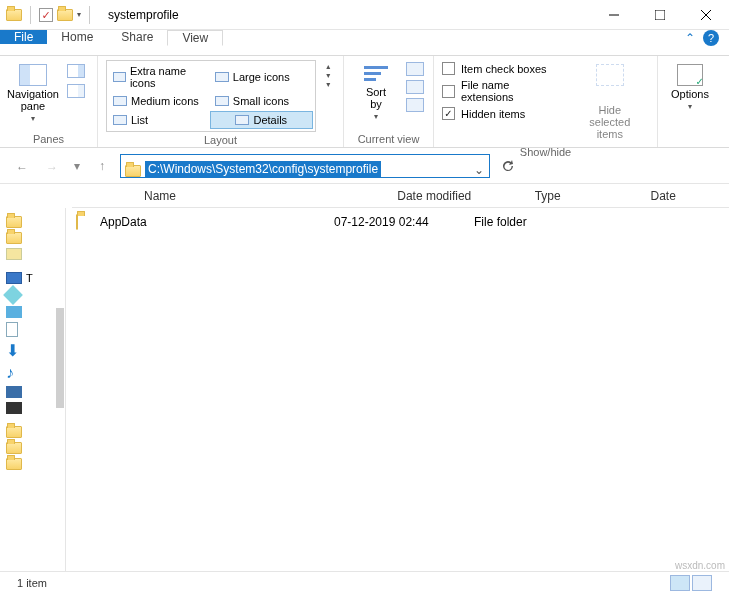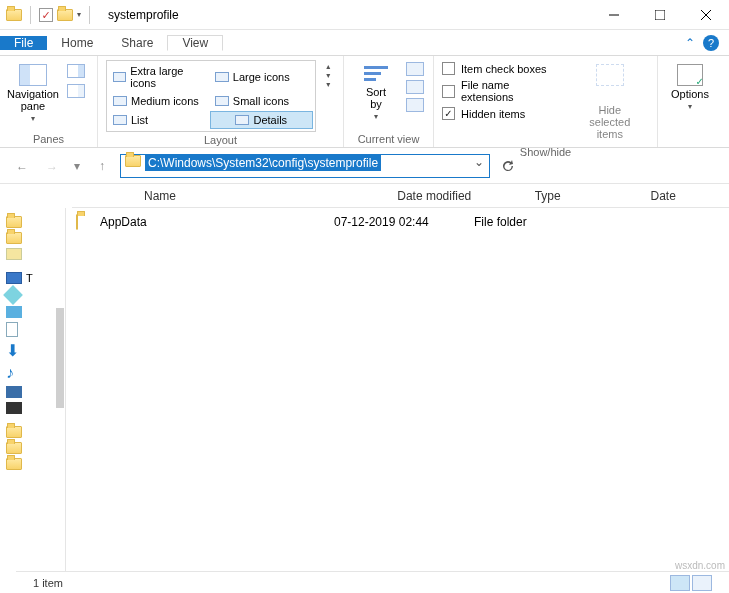--- a/index.html
+++ b/index.html
@@ -7,21 +7,21 @@
 .titlebar { height: 30px; display: flex; align-items: center; border-bottom: 1px solid #e5e5e5; }
 .title-icons { display: flex; gap: 4px; padding: 0 6px; align-items: center; }
 .folder-small { width: 16px; height: 12px; background: linear-gradient(#ffe9a2,#f8d36b); border: 1px solid #e0b84a; border-radius: 1px; position: relative; }
 .folder-small::before { content:""; position:absolute; top:-4px; left:0; width:6px; height:4px; background:#f8d36b; border:1px solid #e0b84a; border-bottom:none; border-radius:1px 1px 0 0;}
 .qat-sep { width:1px; height:18px; background:#ccc; margin:0 4px;}
 .check-red { width:14px; height:14px; border:1px solid #999; background:#fff; color:#c33; font-size:11px; line-height:12px; text-align:center;}
 .title-text { padding-left:8px; font-size:12px;text-align:right;}
 .winbtns { margin-left:auto; display:flex;}
 .winbtn { width:46px; height:30px; display:flex; align-items:center; justify-content:center;}
 .winbtn svg { width:10px; height:10px; stroke:#000; stroke-width:1; fill:none;}
-.menubar { height:26px; display:flex; align-items:center; border-bottom:1px solid #dadada;}
+.menubar { height:26px; display:flex; align-items:flex-start; border-bottom:1px solid #dadada;}
 .file-tab { background:#1979ca; color:#fff; padding:0 14px; display:flex; align-items:center; font-size:12px;}
 .menu-tab { padding:0 14px; display:flex; align-items:center; color:#444;}
 .menu-tab.active { background:#fff; border:1px solid #dadada; border-bottom:1px solid #fff; margin-bottom:-1px;}
 .menubar-right { margin-left:auto; display:flex; align-items:center; gap:8px; padding-right:10px;}
 .help-btn { width:16px; height:16px; border-radius:50%; background:#1979ca; color:#fff; font-size:11px; text-align:center; line-height:16px;}
 .ribbon { height:92px; background:#fff; border-bottom:1px solid #dadada; display:flex;}
 .rgroup { border-right:1px solid #e5e5e5; display:flex; flex-direction:column; padding:4px 8px 0; }
 .rgroup .body { flex:1; display:flex; gap:6px; align-items:flex-start;}
 .rgroup .label { text-align:center; color:#666; font-size:11px; padding:2px 0;}
 .bigbtn { display:flex; flex-direction:column; align-items:center; justify-content:center; gap:2px; padding:4px 6px; min-width:48px;}
@@ -40,36 +40,36 @@
 .chk-row { display:flex; align-items:center; gap:6px; font-size:11px;}
 .chk { width:13px; height:13px; border:1px solid #888; background:#fff; display:flex; align-items:center; justify-content:center; font-size:10px; color:#222;}
 .navpane-icon { width:28px; height:22px; border:1px solid #9cb8e0; background:linear-gradient(90deg,#cfe2f8 40%,#fff 40%);}
 .sort-icon { width:24px; height:20px; position:relative;}
 .sort-icon span { position:absolute; left:0; width:100%; height:3px; background:#5a8fd6;}
 .hide-icon { width:28px; height:22px; border:1px dashed #9cb8e0;}
 .opt-icon { width:26px; height:22px; border:1px solid #999; background:#fff; position:relative;}
 .opt-icon::after{content:"\2713"; position:absolute; right:-2px; bottom:-2px; font-size:10px; color:#2a7; }
 .navrow { height:36px; display:flex; align-items:center; gap:6px; padding:0 10px; border-bottom:1px solid #e5e5e5;}
 .navarrow { width:24px; height:24px; display:flex; align-items:center; justify-content:center; color:#888;}
-.addr { flex:1; max-width:370px; height:24px; border:1px solid #1979ca; display:flex; align-items:flex-start; background:#fff;}
+.addr { flex:1; max-width:370px; height:24px; border:1px solid #1979ca; display:flex; align-items:flex-end; background:#fff;}
 .addr .sel { background:#1979ca; color:#fff; padding:1px 3px; margin-left:4px; font-size:12px;}
 .addr-drop { width:20px; text-align:center; color:#555;}
 .refresh { width:24px; height:24px; display:flex; align-items:center; justify-content:center;}
 .search { flex:1; height:24px; border:1px solid #ccc; display:flex; align-items:center; padding:0 6px; color:#777; gap:6px;}
 .cols { height:24px; border-bottom:1px solid #e5e5e5; display:flex; align-items:center; font-size:12px; color:#333; padding-left:72px;}
 .col-name{width:258px;} .col-mod{width:140px;} .col-type{width:118px;} .col-size{width:80px;}
 .content { position:absolute; left:0; right:0; top:208px; bottom:22px; display:flex;}
 .tree { width:66px; border-right:1px solid #e5e5e5; overflow:hidden; padding:6px 0;}
 .tree-item { display:flex; align-items:center; gap:4px; padding:2px 6px; font-size:11px;}
 .tree-scroll { position:absolute; left:56px; top:100px; width:8px; height:100px; background:#cfcfcf;}
 .filelist { flex:1; padding:4px 0;}
 .filerow { display:flex; align-items:center; padding:3px 0 3px 10px; font-size:12px;}
 .filerow .ficon { width:18px; margin-right:6px;}
 .filerow .fname { width:234px;}
-.status { position:absolute; left:0; right:0; bottom:0; height:22px; border-top:1px solid #e5e5e5; display:flex; align-items:center; padding:0 17px; font-size:11px; color:#333;margin-left:16px;}
+.status { position:absolute; left:0; right:0; bottom:0; height:22px; border-top:1px solid #e5e5e5; display:flex; align-items:center; padding:0 17px; font-size:11px; color:#333;}
 .status-right { margin-left:auto; display:flex; gap:2px;}
 .view-toggle { width:20px; height:16px; border:1px solid #9cb8e0; background:#eaf2fb;}
 .watermark { position:absolute; right:4px; bottom:22px; font-size:10px; color:#bbb;}
 svg.icn { width:16px; height:16px;}
 </style>
 </head>
 <body>
 
 <div class="titlebar">
   <div class="title-icons">
@@ -128,21 +128,21 @@
     </div>
     <div class="label">Panes</div>
   </div>
 
   <div class="rgroup" style="width:246px;">
     <div class="body">
       <div class="layout-opts">
         <div class="opt-row">
           <div class="opt">
               <span class="oicon"></span>
-              <span>Extra large icons</span>
+              <span>Extra name icons</span>
             </div>
           <div class="opt">
               <span class="oicon"></span>
               <span>Large icons</span>
             </div>
         </div>
         <div class="opt-row">
           <div class="opt">
               <span class="oicon"></span>
               <span>Medium icons</span>

